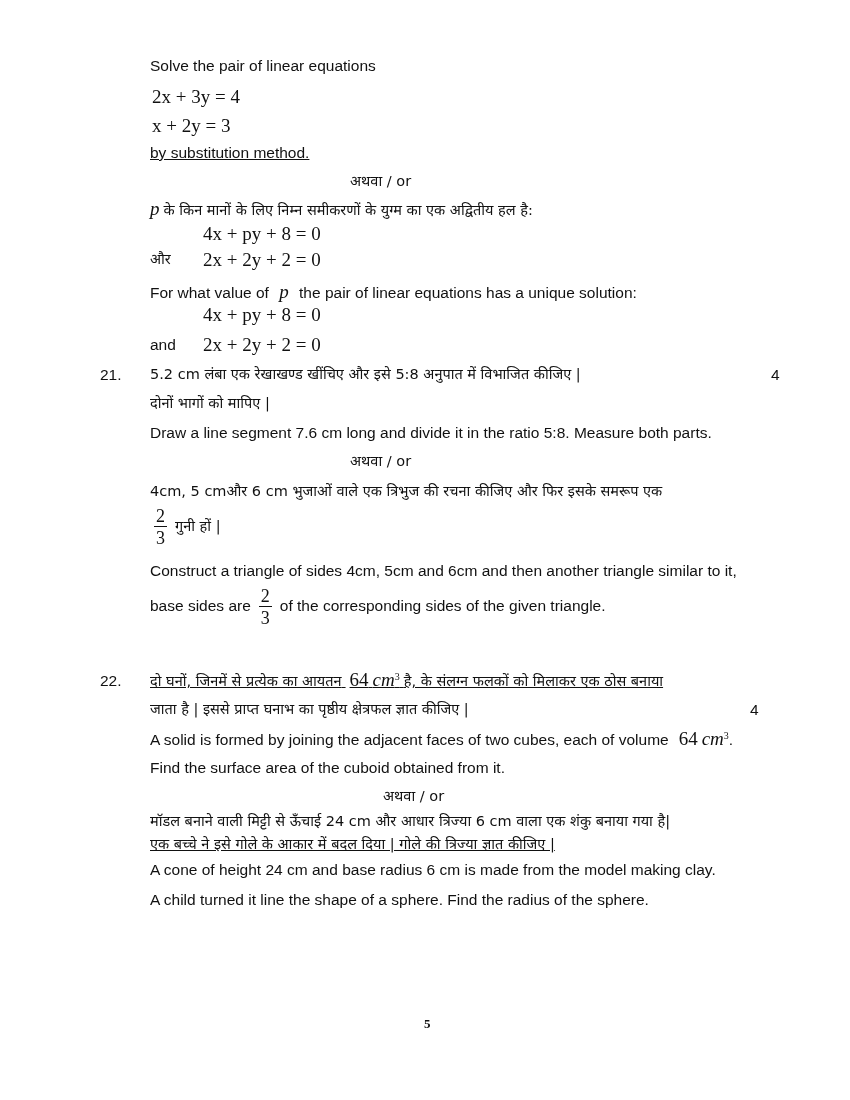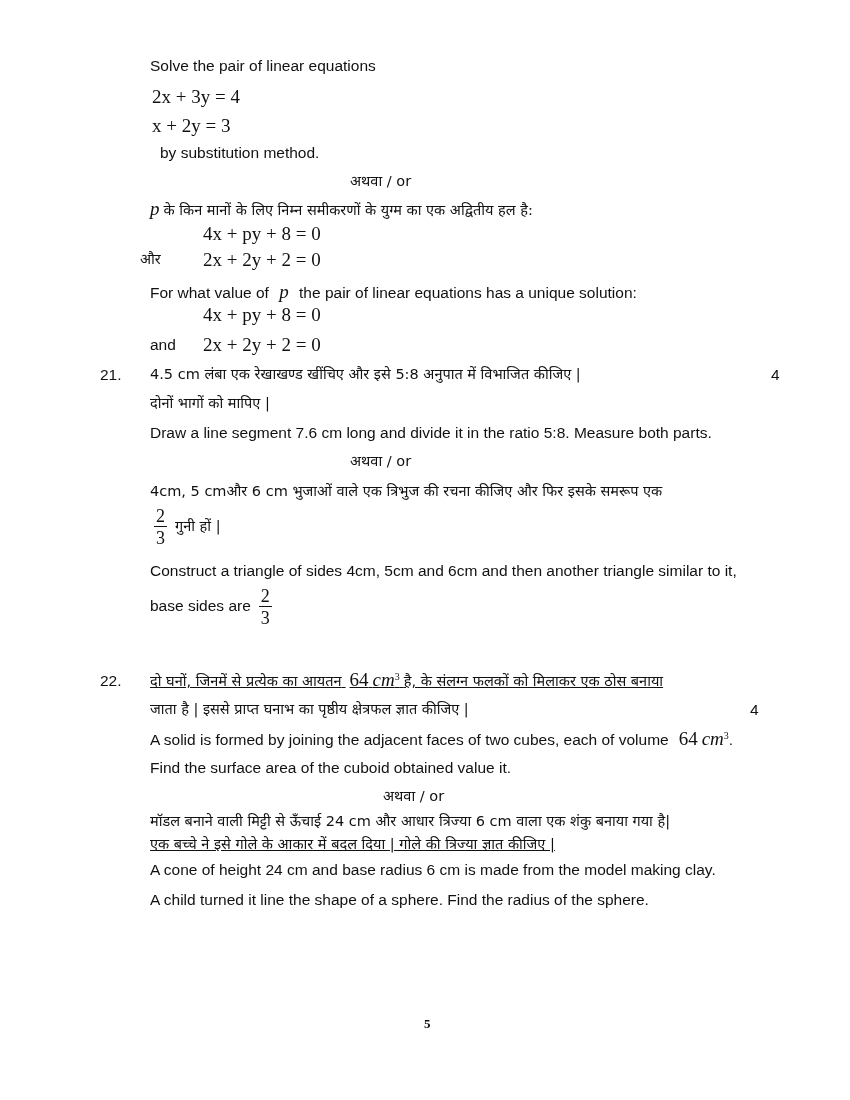--- a/index.html
+++ b/index.html
@@ -13,74 +13,75 @@
   .frac .den { display: block; padding-top: 2px; }
   .sup { font-size: 10px; vertical-align: super; }
   .page-num { font-family: "Liberation Serif", serif; font-size: 13px; font-weight: bold; }
 </style>
 </head>
 <body>
 
 <div class="abs sans" style="left:150px; top:58px;">Solve the pair of linear equations</div>
 <div class="abs math" style="left:152px; top:87px;">2x + 3y = 4</div>
 <div class="abs math" style="left:152px; top:116px;">x + 2y = 3</div>
-<div class="abs sans" style="left:160px; top:145px;">by substitution method.</div>
+<div class="abs sans" style="left:150px; top:145px;text-decoration:underline;">by substitution method.</div>
 <div class="abs hindi" style="left:350px; top:174px;">अथवा / or</div>
 
 <div class="abs" style="left:150px; top:199px;">
   <span class="math" style="font-style:italic;">p</span>
   <span class="hindi">के किन मानों के लिए निम्न समीकरणों के युग्म का एक अद्वितीय हल है:</span>
 </div>
 <div class="abs math" style="left:203px; top:224px;">4x + py + 8 = 0</div>
-<div class="abs hindi" style="left:140px; top:252px;">और</div>
+<div class="abs hindi" style="left:150px; top:252px;">और</div>
 <div class="abs math" style="left:203px; top:250px;">2x + 2y + 2 = 0</div>
 
 <div class="abs sans" style="left:150px; top:282px;">
   <span>For what value of</span>
   <span class="math" style="font-style:italic; margin:0 6px;">p</span>
   <span>the pair of linear equations has a unique solution:</span>
 </div>
 <div class="abs math" style="left:203px; top:305px;">4x + py + 8 = 0</div>
 <div class="abs sans" style="left:150px; top:337px;">and</div>
 <div class="abs math" style="left:203px; top:335px;">2x + 2y + 2 = 0</div>
 
 <div class="abs sans" style="left:100px; top:367px;text-align:right;">21.</div>
-<div class="abs hindi" style="left:150px; top:367px;">4.5 cm लंबा एक रेखाखण्ड खींचिए और इसे 5:8 अनुपात में विभाजित कीजिए |</div>
+<div class="abs hindi" style="left:150px; top:367px;">5.2 cm लंबा एक रेखाखण्ड खींचिए और इसे 5:8 अनुपात में विभाजित कीजिए |</div>
 <div class="abs sans" style="left:771px; top:367px;">4</div>
 <div class="abs hindi" style="left:150px; top:396px;">दोनों भागों को मापिए |</div>
 <div class="abs sans" style="left:150px; top:425px;">Draw a line segment 7.6 cm long and divide it in the ratio 5:8. Measure both parts.</div>
 <div class="abs hindi" style="left:350px; top:454px;">अथवा / or</div>
 <div class="abs hindi" style="left:150px; top:484px;">4cm, 5 cmऔर 6 cm  भुजाओं वाले एक त्रिभुज की रचना कीजिए और फिर इसके समरूप एक</div>
 
 <div class="abs" style="left:150px; top:507px;">
   <span class="frac"><span class="num">2</span><span class="den">3</span></span>
   <span class="hindi">गुनी हों |</span>
 </div>
 
 <div class="abs sans" style="left:150px; top:563px;">Construct a triangle of sides 4cm, 5cm and 6cm and then another triangle similar to it,</div>
 <div class="abs" style="left:150px; top:587px;">
   <span class="sans">base sides are</span>
   <span class="frac"><span class="num">2</span><span class="den">3</span></span>
+  <span class="sans">of the corresponding sides of the given triangle.</span>
 </div>
 
 <div class="abs sans" style="left:100px; top:673px;">22.</div>
 <div class="abs" style="left:150px; top:670px;text-decoration:underline;">
   <span class="hindi">दो घनों, जिनमें से प्रत्येक का आयतन</span>
   <span class="math" style="margin-left:4px;">64</span>
   <span class="math" style="font-style:italic;">cm</span><span class="sup math">3</span>
   <span class="hindi">है, के संलग्न फलकों को मिलाकर एक ठोस बनाया</span>
 </div>
 <div class="abs hindi" style="left:150px; top:702px;">जाता है | इससे प्राप्त घनाभ का पृष्ठीय क्षेत्रफल ज्ञात कीजिए |</div>
 <div class="abs sans" style="left:750px; top:702px;">4</div>
 
 <div class="abs" style="left:150px; top:729px;">
   <span class="sans">A solid is formed by joining the adjacent faces of two cubes, each of volume</span>
   <span class="math" style="margin-left:6px;">64</span>
   <span class="math" style="font-style:italic;">cm</span><span class="sup math">3</span><span class="sans">.</span>
 </div>
-<div class="abs sans" style="left:150px; top:760px;">Find the surface area of the cuboid obtained value it.</div>
+<div class="abs sans" style="left:150px; top:760px;">Find the surface area of the cuboid obtained from it.</div>
 <div class="abs hindi" style="left:383px; top:789px;">अथवा / or</div>
 <div class="abs hindi" style="left:150px; top:814px;">मॉडल बनाने वाली मिट्टी से ऊँचाई 24 cm और आधार त्रिज्या 6 cm  वाला एक शंकु बनाया गया है|</div>
 <div class="abs hindi" style="left:150px; top:837px;text-decoration:underline;">एक बच्चे ने इसे गोले के आकार में बदल दिया | गोले की त्रिज्या ज्ञात कीजिए |</div>
 <div class="abs sans" style="left:150px; top:862px;">A cone of height 24 cm and base radius 6 cm is made from the model making clay.</div>
 <div class="abs sans" style="left:150px; top:892px;">A child turned it line the shape of a sphere. Find the radius of the sphere.</div>
 
 <div class="abs page-num" style="left:424px; top:1017px;">5</div>
 
 </body></html>

